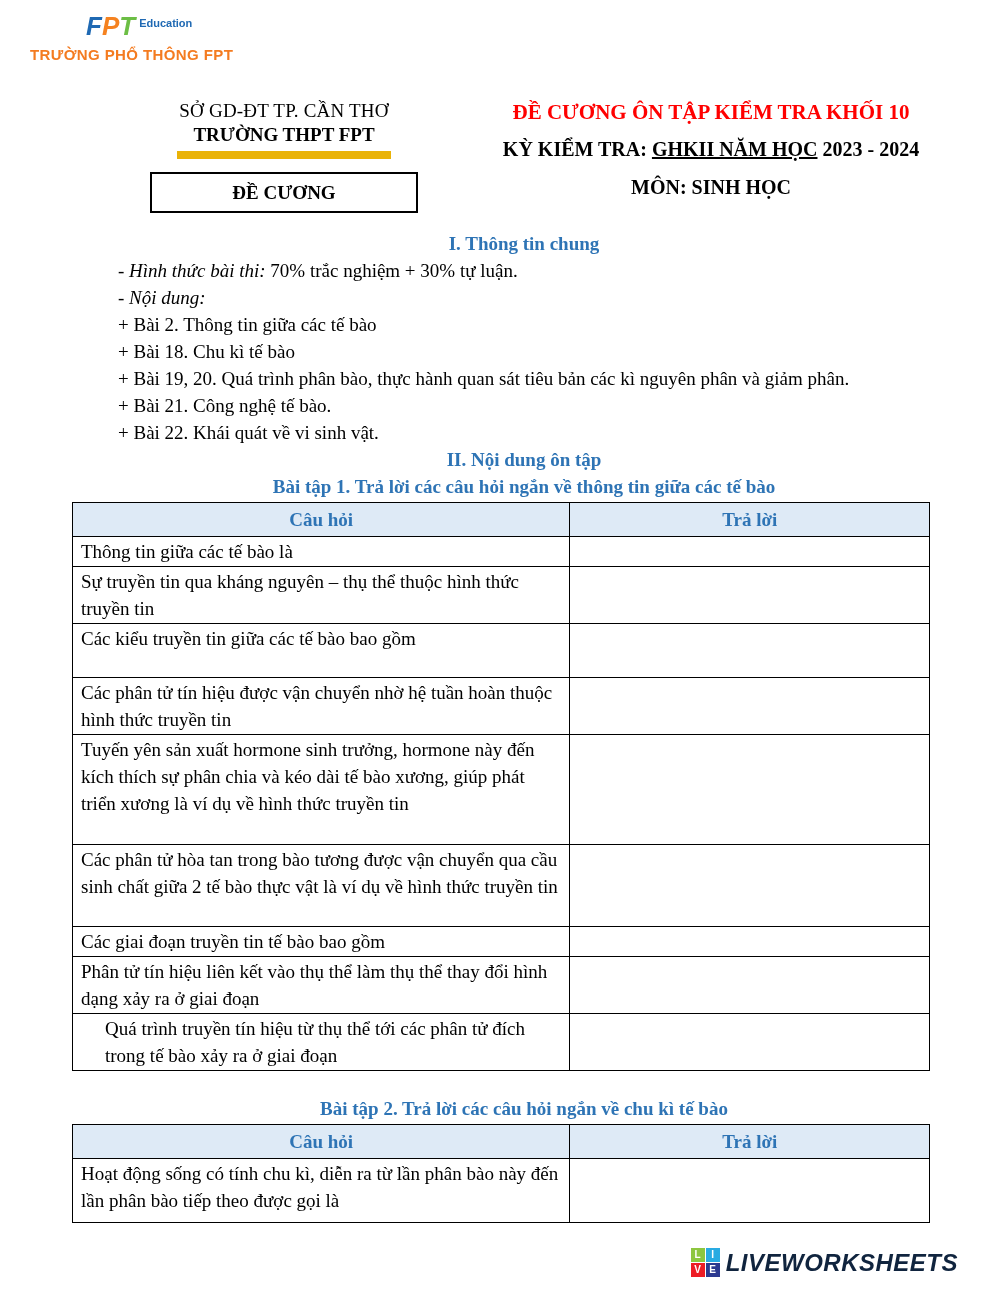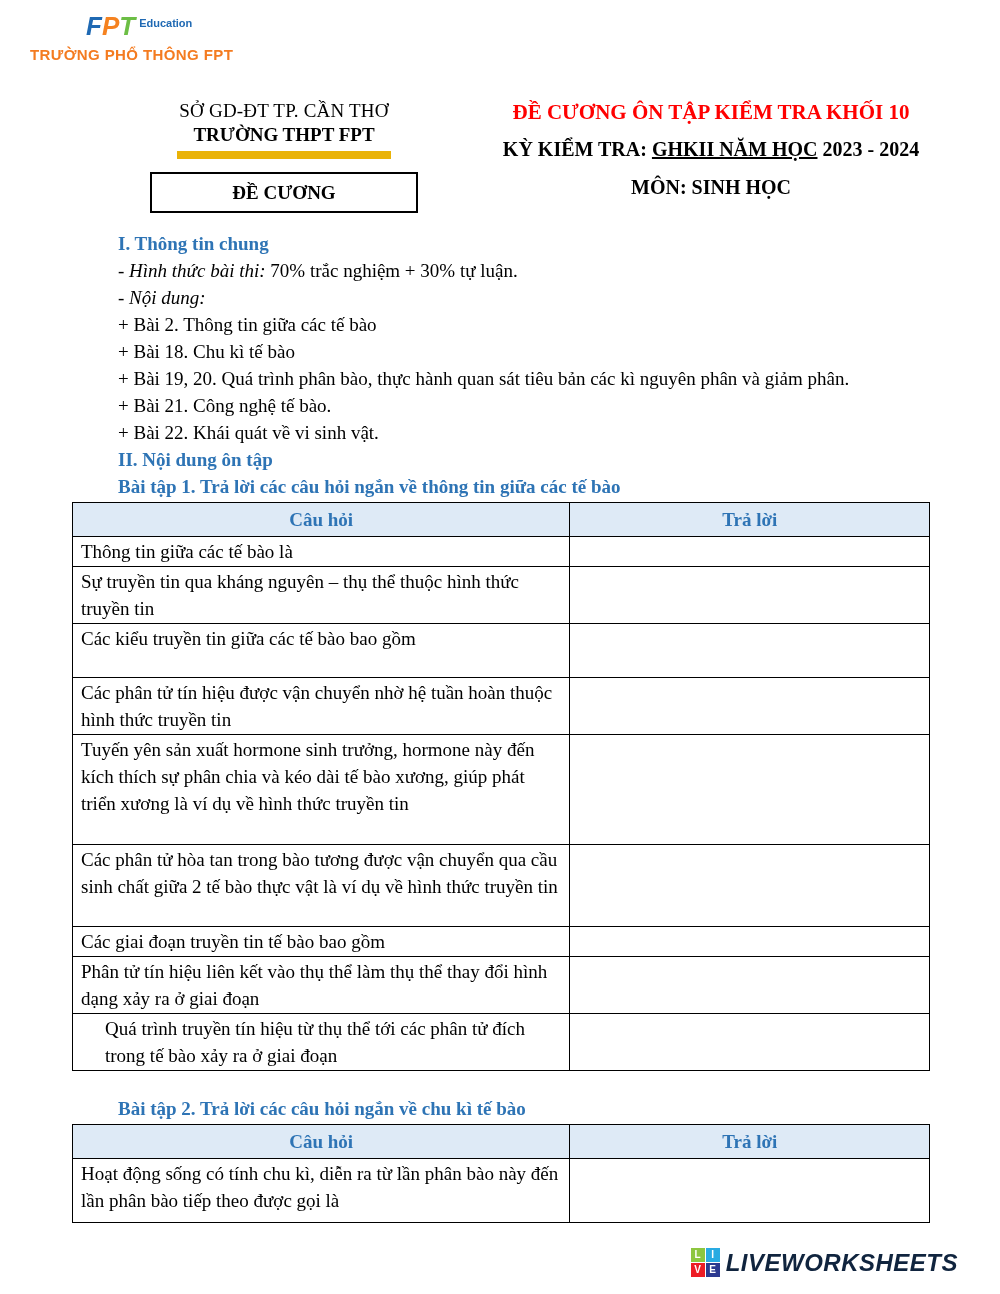--- a/index.html
+++ b/index.html
@@ -28,21 +28,21 @@
 
   .hdr-right { position:absolute; top:100px; left:465px; width:492px; text-align:center; font-weight:bold; }
   .red-title { color:#FF0000; font-size:21px; margin-bottom:13px; }
   .exam-line { font-size:20px; margin-bottom:15px; }
   .exam-line .u { text-decoration:underline; }
   .subject-line { font-size:20px; }
 
   
   .content { position:absolute; top:230px; left:72px; width:858px; font-size:19px; line-height:27px; }
   .indent { margin-left:46px; }
-  .h-blue { color:#2E74B5; font-weight:bold; }
+  .h-blue { color:#2E74B5; font-weight:bold;text-align:center; }
   .it { font-style:italic; }
 
   table { border-collapse:collapse; width:100%; margin-top:2px; }
   th, td { border:1px solid #000; vertical-align:top; padding:1px 8px; }
   th { background:#DEEAF6; color:#2E74B5; font-weight:bold; text-align:center;
        height:34px; vertical-align:middle; font-size:19px; }
   td.q { width:498px; }
   td.a { width:360px; }
 
   #t1 tbody tr:nth-child(1) td { height:30px; }

